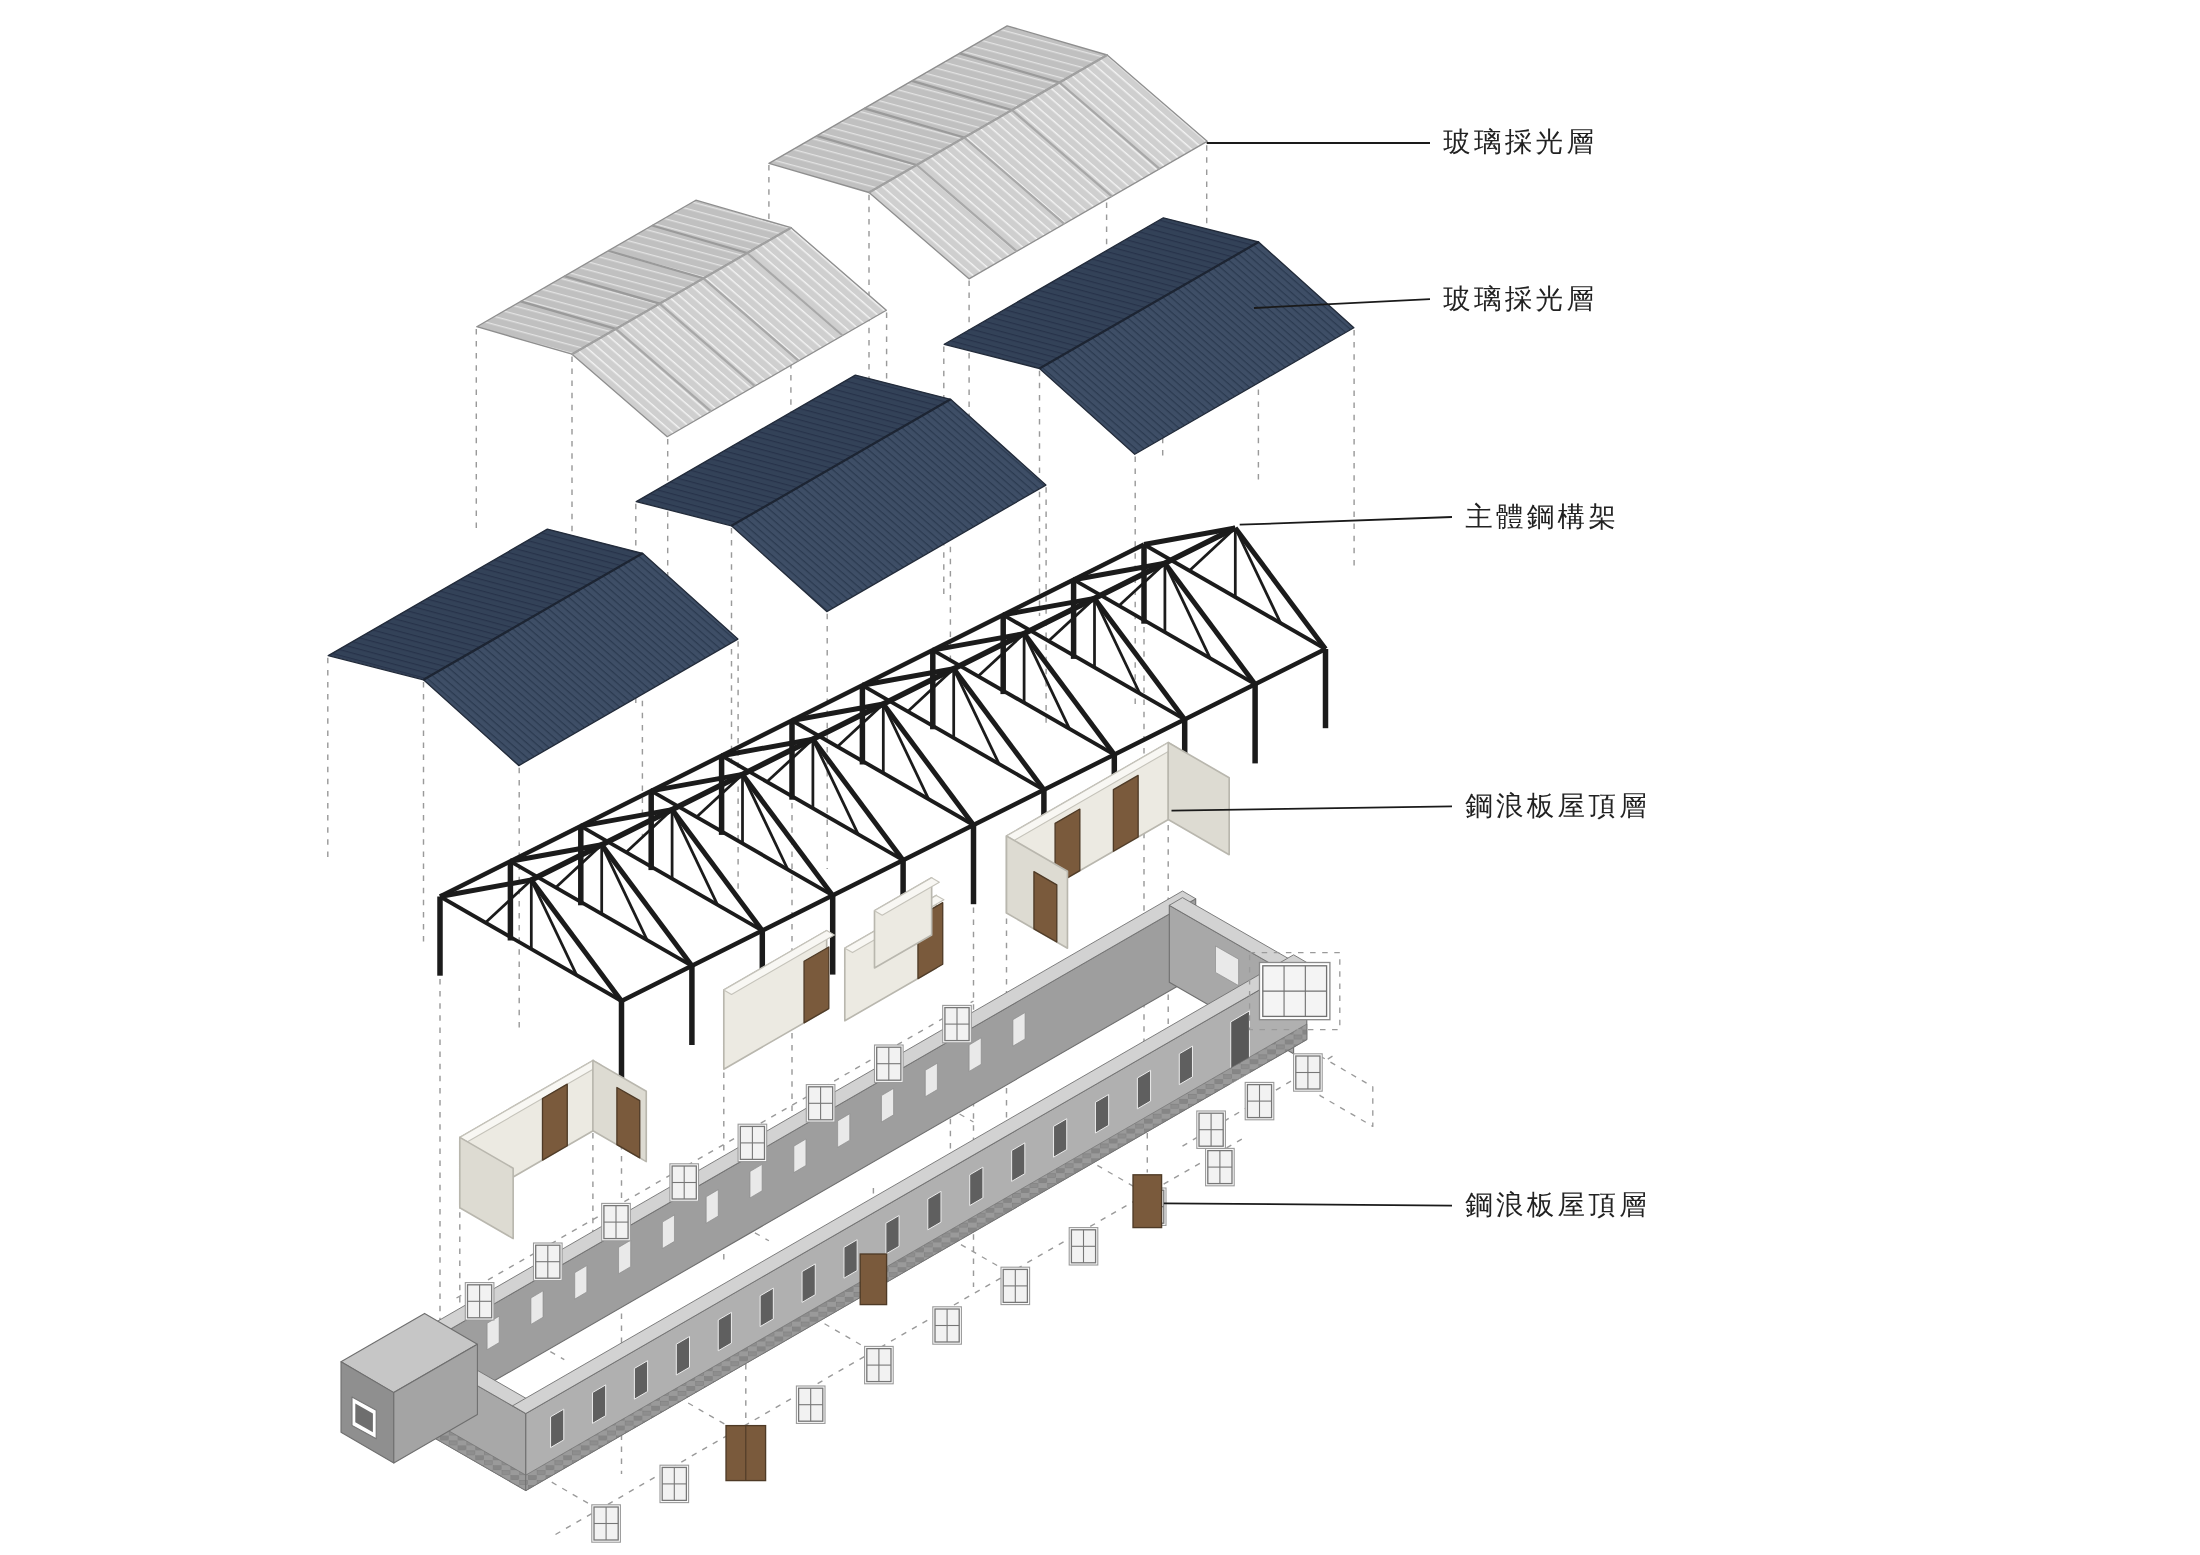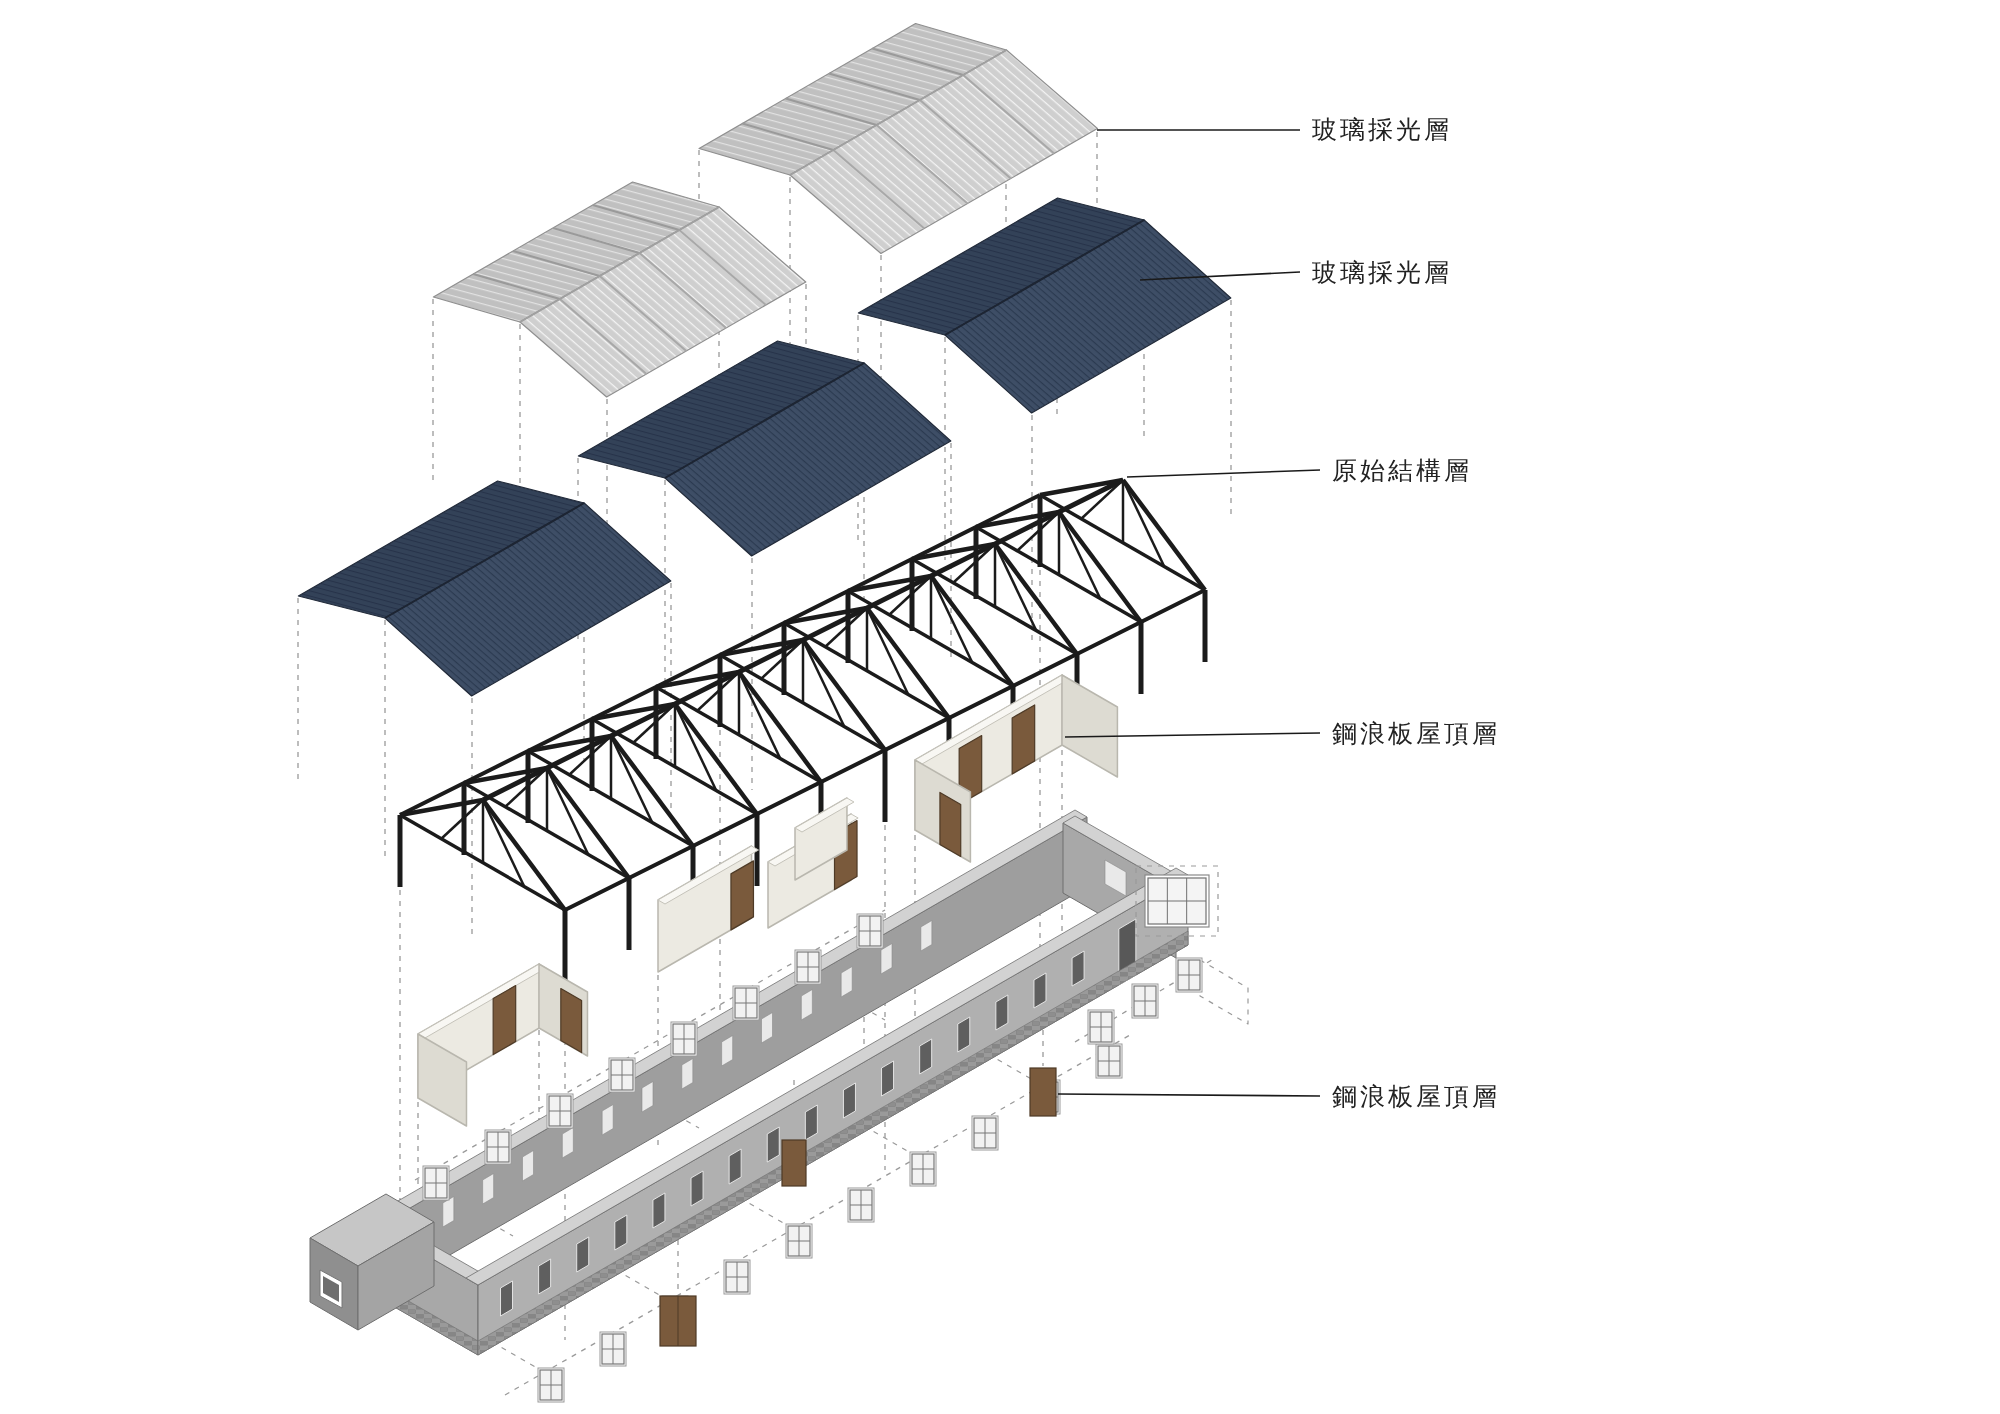--- a/index.html
+++ b/index.html
@@ -401,16 +401,16 @@
         <line x1="1097" y1="130" x2="1300" y2="130" stroke="#1a1a1a" stroke-width="1.6"></line>
         <line x1="1140" y1="280" x2="1300" y2="272" stroke="#1a1a1a" stroke-width="1.6"></line>
         <line x1="1127" y1="477" x2="1320" y2="470" stroke="#1a1a1a" stroke-width="1.6"></line>
         <line x1="1065" y1="737" x2="1320" y2="733" stroke="#1a1a1a" stroke-width="1.6"></line>
         <line x1="1058" y1="1094" x2="1320" y2="1096" stroke="#1a1a1a" stroke-width="1.6"></line>
       </g>
     </svg>
 
   <div class="layer-label" style="left:1312px;top:114px">玻璃採光層</div>
   <div class="layer-label" style="left:1312px;top:257px">玻璃採光層</div>
-  <div class="layer-label" style="left:1332px;top:455px">原始結構層</div>
+  <div class="layer-label" style="left:1332px;top:455px">主體鋼構架</div>
   <div class="layer-label" style="left:1332px;top:718px">鋼浪板屋頂層</div>
   <div class="layer-label" style="left:1332px;top:1081px">鋼浪板屋頂層</div>
 </div>
 
 </body></html>

